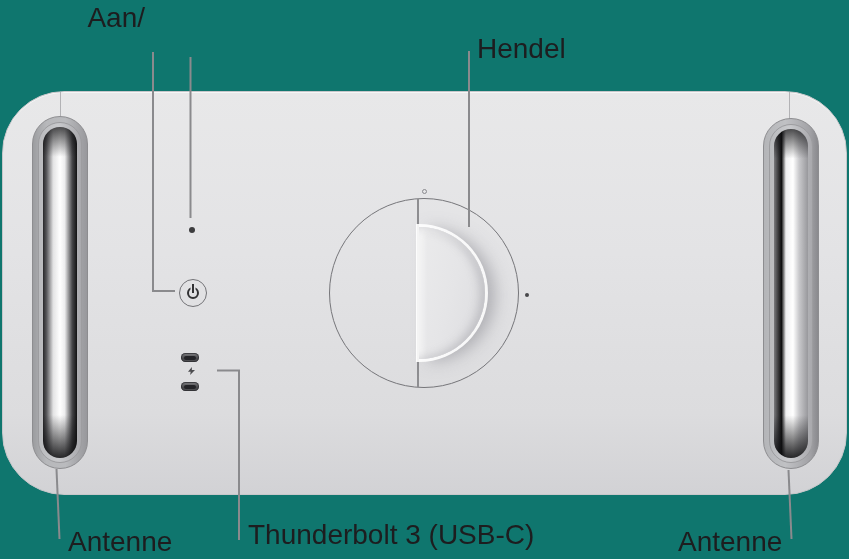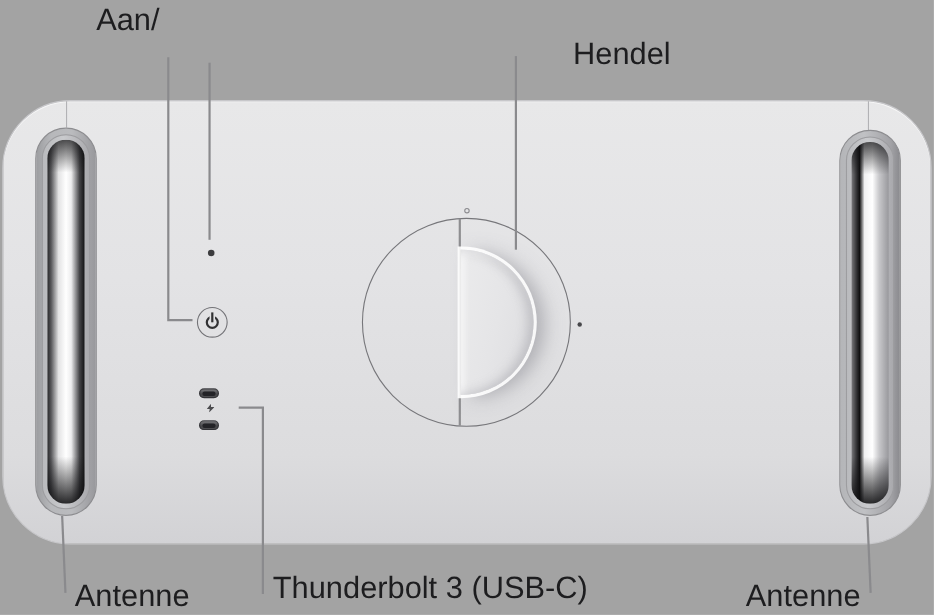--- a/index.html
+++ b/index.html
@@ -1,35 +1,35 @@
 <!DOCTYPE html>
 <html><head>
 <meta charset="utf-8">
 <style>
   * { margin:0; padding:0; box-sizing:border-box; }
   html,body { background:#ffffff; }
   .stage {
     position:relative;
     width:849px; height:559px;
-    background:#a3a3a3;
+    background:#0f766e;
     font-family:"Liberation Sans", sans-serif;
     overflow:hidden;
   }
 
   
   .label {
     position:absolute;
     font-size:28px;
     line-height:31px;
     color:#1d1d1f;
     white-space:nowrap;
   }
   .label-power   { left:18px;  top:2px;   width:127px; text-align:right; }
   .label-status  { left:198px; top:36px; }
-  .label-handle  { left:477px; top:33px;margin-left:44px; }
+  .label-handle  { left:477px; top:33px; }
   .label-tb      { left:248px; top:519px;text-align:center; }
   .label-ant-l   { left:68px;  top:526px; }
   .label-ant-r   { left:678px; top:526px; }
 
   
   .device {
     position:absolute;
     left:2px; top:91px; width:845px; height:404px;
     border-radius:62px;
     background:linear-gradient(180deg,#e8e8e9 0%,#e3e3e5 40%,#dcdcde 80%,#d2d2d5 100%);

